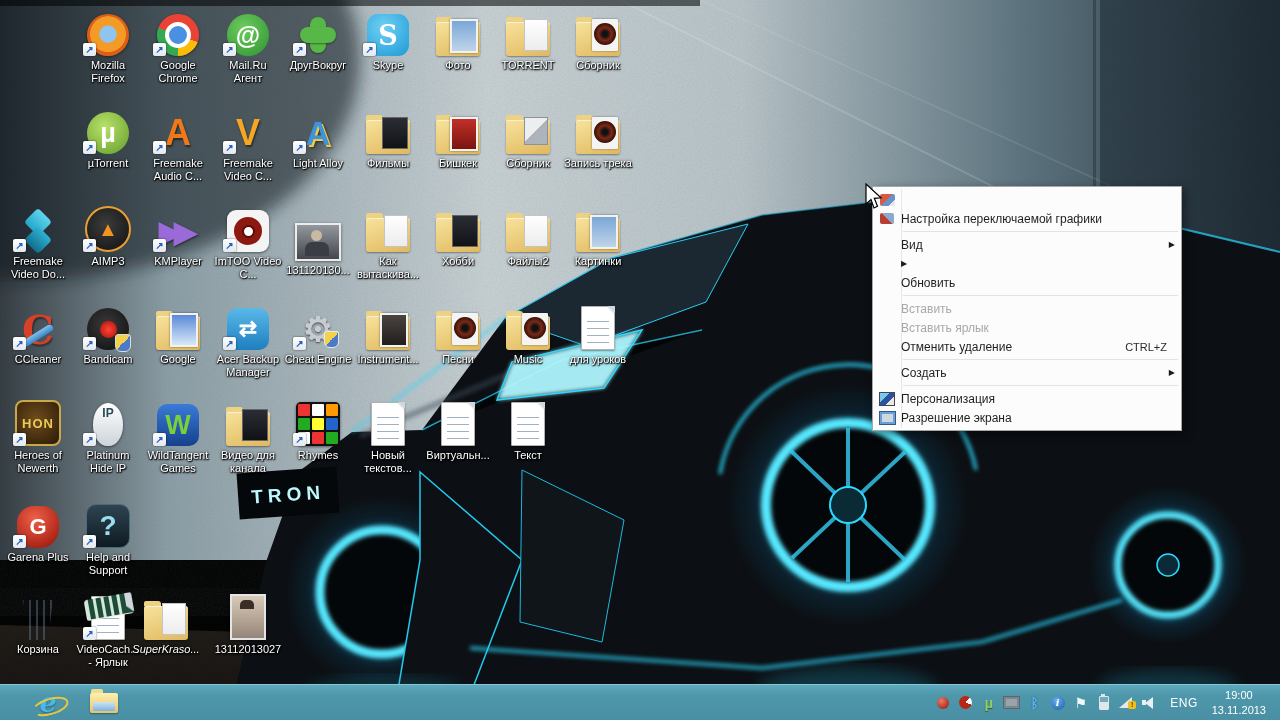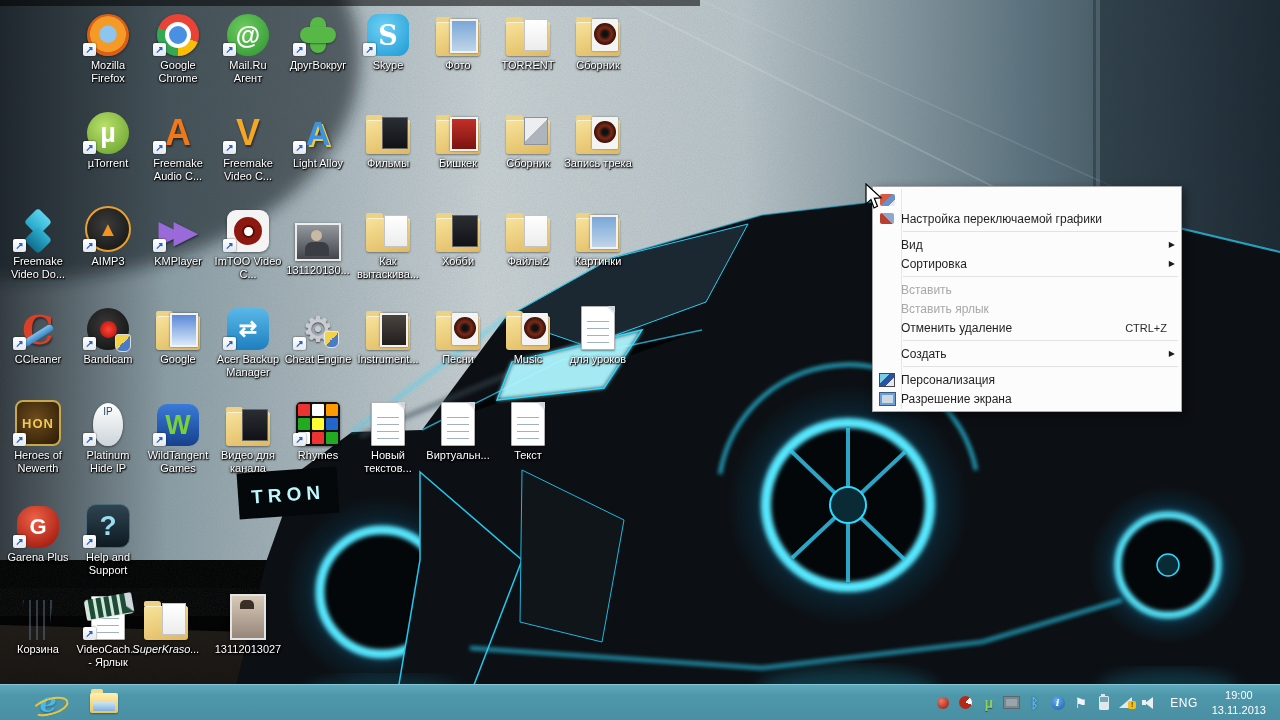--- a/index.html
+++ b/index.html
@@ -72,21 +72,21 @@
   .bca{background:radial-gradient(circle at 45% 40%,#3a3a3a,#0c0c0c)}
   .bca:before{content:'';width:17px;height:17px;border-radius:50%;background:radial-gradient(#ff4538,#a80f06)}
   .bca:after{content:'';position:absolute;right:-2px;bottom:-2px;width:14px;height:16px;border-radius:3px 3px 6px 6px;
     background:linear-gradient(135deg,#f2d24a 50%,#4a7ac8 50%);border:1px solid #dcdcdc}
   .acer{background:linear-gradient(#5ab8e8,#1e7fc0);color:#fff;font-size:22px;border-radius:10px}
   .ce{color:#c8ccd2;font-size:34px;text-shadow:0 1px 2px rgba(0,0,0,.6)}
   .ce:after{content:'';position:absolute;right:0;bottom:2px;width:13px;height:15px;border-radius:2px 2px 6px 6px;
     background:linear-gradient(135deg,#f2d24a 50%,#4a7ac8 50%);border:1px solid #e8e8e8}
   .hon{background:radial-gradient(circle at 45% 40%,#6e4c1c,#2a1a06);border:2px solid #c8a84a;color:#ecca58;font-size:13px;letter-spacing:1px;border-radius:8px}
   .hip{width:30px;height:40px;border-radius:50% 50% 48% 48%;background:linear-gradient(#ffffff,#ccd4da);
-    color:#2a4a5a;font-size:10px;font-weight:400;display:flex;justify-content:center;padding-top:3px;box-shadow:0 1px 3px rgba(0,0,0,.5)}
+    color:#2a4a5a;font-size:12px;font-weight:700;display:flex;justify-content:center;padding-top:3px;box-shadow:0 1px 3px rgba(0,0,0,.5)}
   .wt{background:linear-gradient(#3a7ad8,#16418c);color:#7ad03a;font-size:27px;border-radius:10px}
   .rubik{width:40px;height:40px;display:grid;grid-template-columns:repeat(3,1fr);grid-template-rows:repeat(3,1fr);gap:2px;background:#111;padding:2px;border-radius:5px;box-shadow:0 1px 3px rgba(0,0,0,.5)}
   .rubik span{border-radius:1px}
   .garena{background:radial-gradient(circle at 42% 30%,#ee6048,#970f04);color:#fff;font-size:22px;border-radius:40% 40% 46% 46%}
   .help{background:linear-gradient(#2e4450,#0e1a22);color:#9adcf0;font-size:28px;border-radius:10px;border:1px solid #4a6a78}
   .bin{position:relative;width:32px;height:40px;background:linear-gradient(#f0f6fa,#aebfcc);
     clip-path:polygon(4% 0,96% 0,82% 100%,18% 100%);
     background-image:repeating-linear-gradient(90deg,rgba(110,135,160,.4) 0 2px,transparent 2px 7px)}
   .vc{position:relative}
   .vc:after{content:'';position:absolute;left:-6px;bottom:5px;width:40px;height:13px;background:#1e4a38;
@@ -630,22 +630,25 @@
         <span class="m-label">Настройка переключаемой графики</span>
       </div>
       <div class="m-sep"></div>
       <div class="m-item">
         <span class="m-ic"></span>
         <span class="m-label">Вид</span>
         <span class="m-arrow">▶</span>
       </div>
       <div class="m-item">
         <span class="m-ic"></span>
-        <span class="m-label">Сортировка</span>
         <span class="m-arrow">▶</span>
+      </div>
+      <div class="m-item">
+        <span class="m-ic"></span>
+        <span class="m-label">Обновить</span>
       </div>
       <div class="m-sep"></div>
       <div class="m-item disabled">
         <span class="m-ic"></span>
         <span class="m-label">Вставить</span>
       </div>
       <div class="m-item disabled">
         <span class="m-ic"></span>
         <span class="m-label">Вставить ярлык</span>
       </div>

